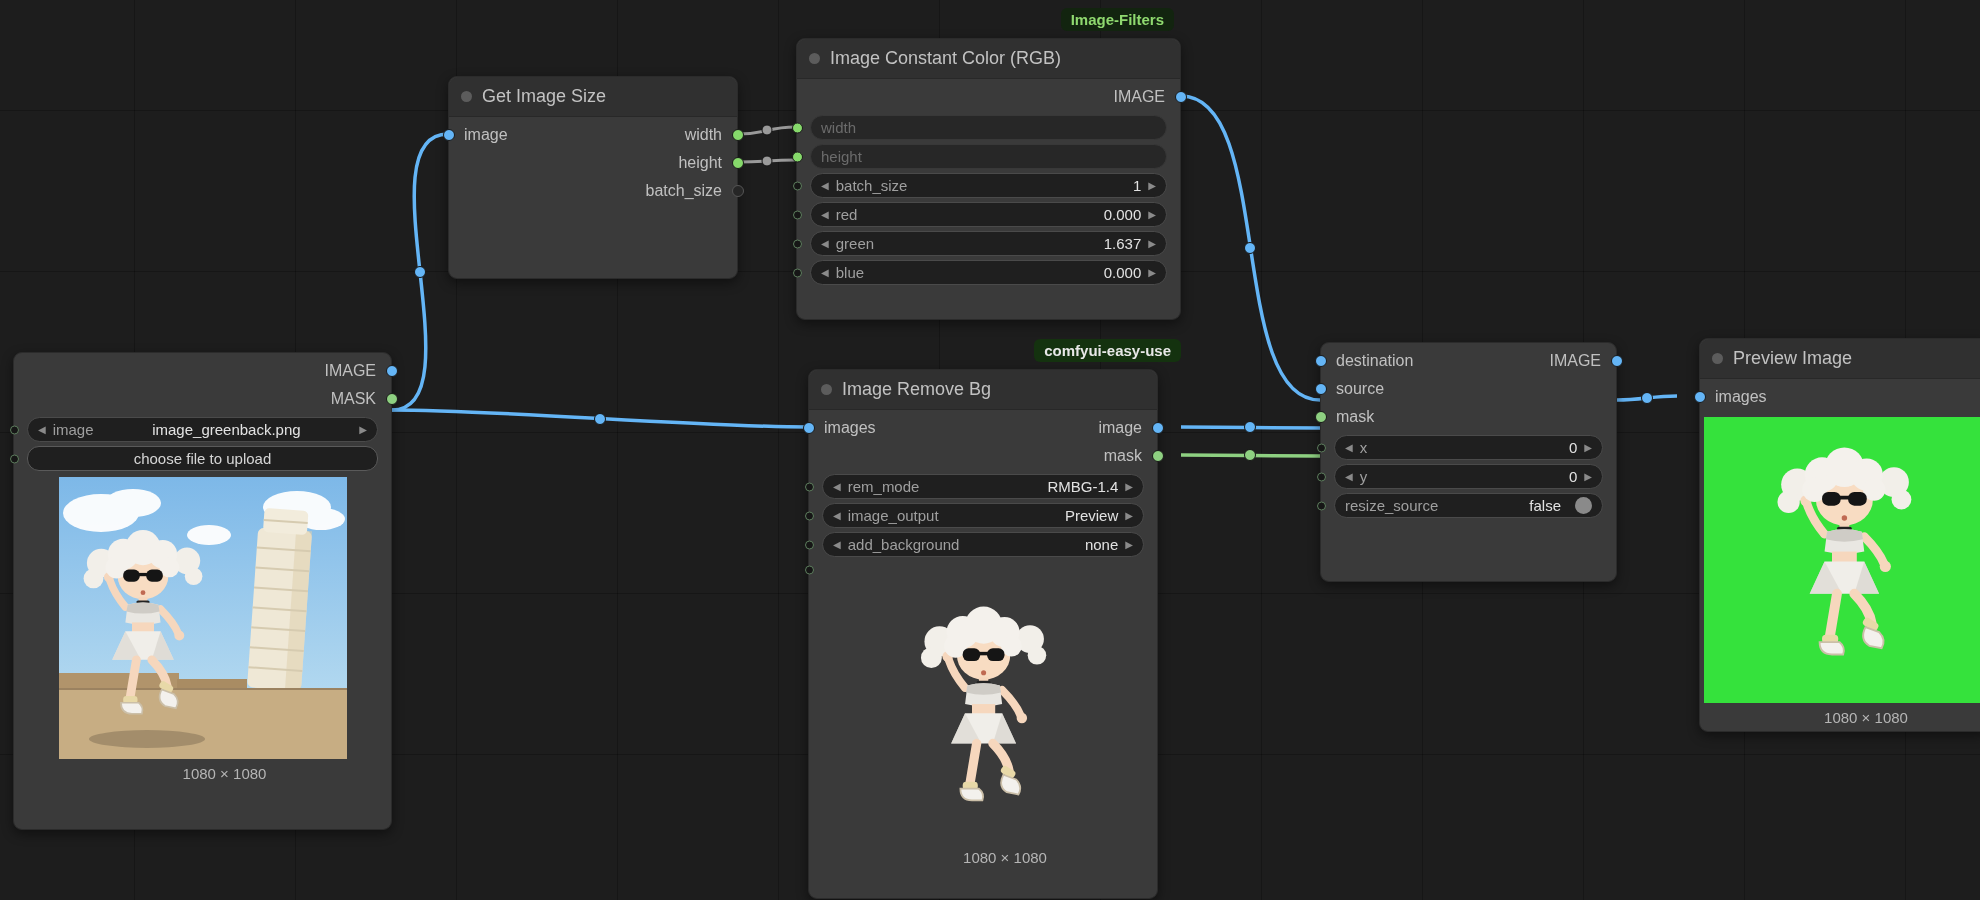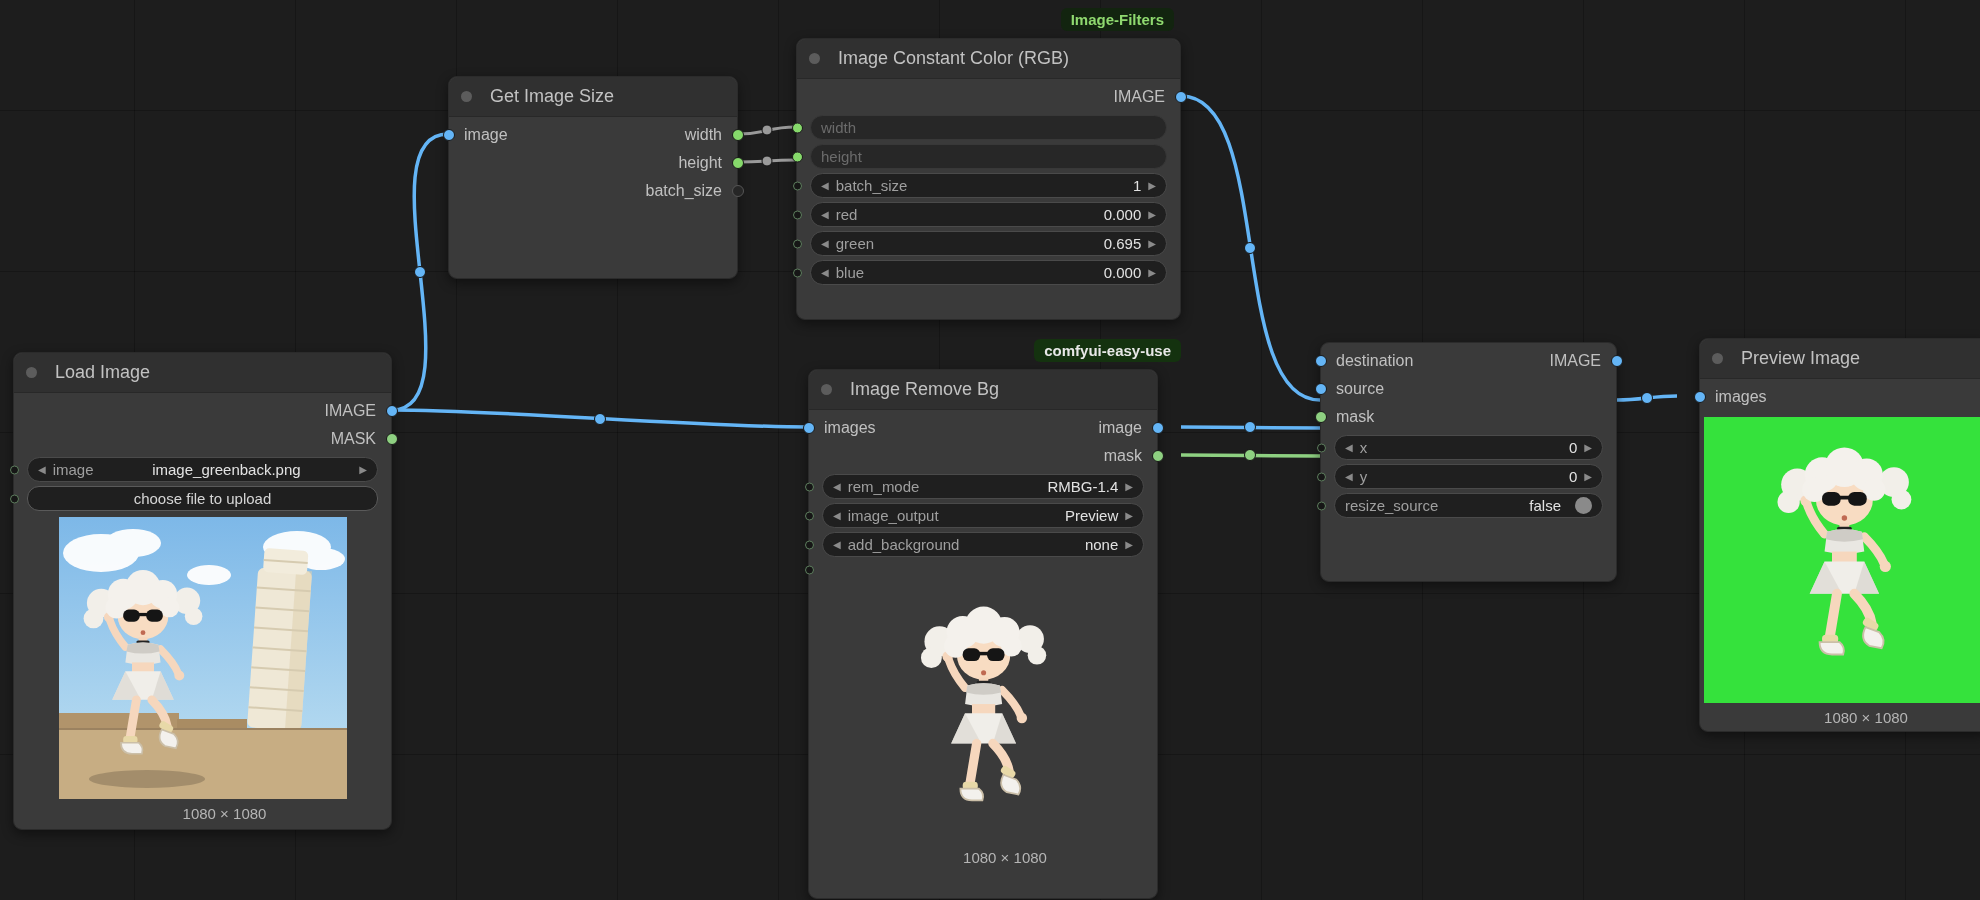--- a/index.html
+++ b/index.html
@@ -17,21 +17,21 @@
   svg.links{position:absolute;inset:0;z-index:1;pointer-events:none;}
   path.l-img{stroke:var(--link-image);stroke-width:3.5;fill:none;}
   path.l-mask{stroke:var(--link-mask);stroke-width:3.5;fill:none;}
   path.l-int{stroke:var(--link-int);stroke-width:3;fill:none;}
   circle.d-img{fill:var(--link-image);stroke:#161616;stroke-width:1;}
   circle.d-mask{fill:var(--link-mask);stroke:#161616;stroke-width:1;}
   circle.d-int{fill:var(--link-int);stroke:#161616;stroke-width:1;}
 
   .node{position:absolute;z-index:2;background:#3a3a3a;border:1px solid #2b2b2b;
     border-radius:9px;box-shadow:0 4px 12px rgba(0,0,0,0.45);}
-  .titlebar{height:40px;display:flex;align-items:center;gap:18px;padding:0 12px;
+  .titlebar{height:40px;display:flex;align-items:center;gap:10px;padding:0 12px;
     background:#303030;border-radius:9px 9px 0 0;border-bottom:1px solid #282828;}
   .tdot{width:11px;height:11px;border-radius:50%;background:#5c5c5c;flex:none;}
   .ttext{color:#c2c2c2;font-size:18px;white-space:nowrap;}
   .nbody{padding-top:4px;}
 
   .slot-row{position:relative;height:28px;display:flex;align-items:center;}
   .dot{position:absolute;width:12px;height:12px;border-radius:50%;top:50%;
     transform:translateY(-50%);border:1px solid #191919;}
   .dot.in{left:-6.5px;} .dot.out{right:-6.5px;}
   .dot.image{background:var(--link-image);}
@@ -143,24 +143,20 @@
   </svg>
 
   <div class="badge b1" style="top:8px;right:806px;">
     <span>Image-Filters</span>
   </div>
   <div class="badge b2" style="top:339px;right:799px;">
     <span>comfyui-easy-use</span>
   </div>
 
   <div class="node" style="left:13px;top:352px;width:379px;height:478px;">
-    <div class="titlebar">
-      <span class="tdot"></span>
-      <span class="ttext">Load Image</span>
-    </div>
     <div class="nbody">
       <div class="slot-row">
         <span class="slabel out">IMAGE</span>
         <span class="dot out image"></span>
       </div>
       <div class="slot-row">
         <span class="slabel out">MASK</span>
         <span class="dot out mask"></span>
       </div>
       <div class="widget-row">
@@ -275,21 +271,21 @@
           <span class="wname">red</span>
           <span class="wval">0.000</span>
           <span class="arr">▶</span>
         </div>
       </div>
       <div class="widget-row">
         <span class="wdot"></span>
         <div class="pill">
           <span class="arr">◀</span>
           <span class="wname">green</span>
-          <span class="wval">0.695</span>
+          <span class="wval">1.637</span>
           <span class="arr">▶</span>
         </div>
       </div>
       <div class="widget-row">
         <span class="wdot"></span>
         <div class="pill">
           <span class="arr">◀</span>
           <span class="wname">blue</span>
           <span class="wval">0.000</span>
           <span class="arr">▶</span>

